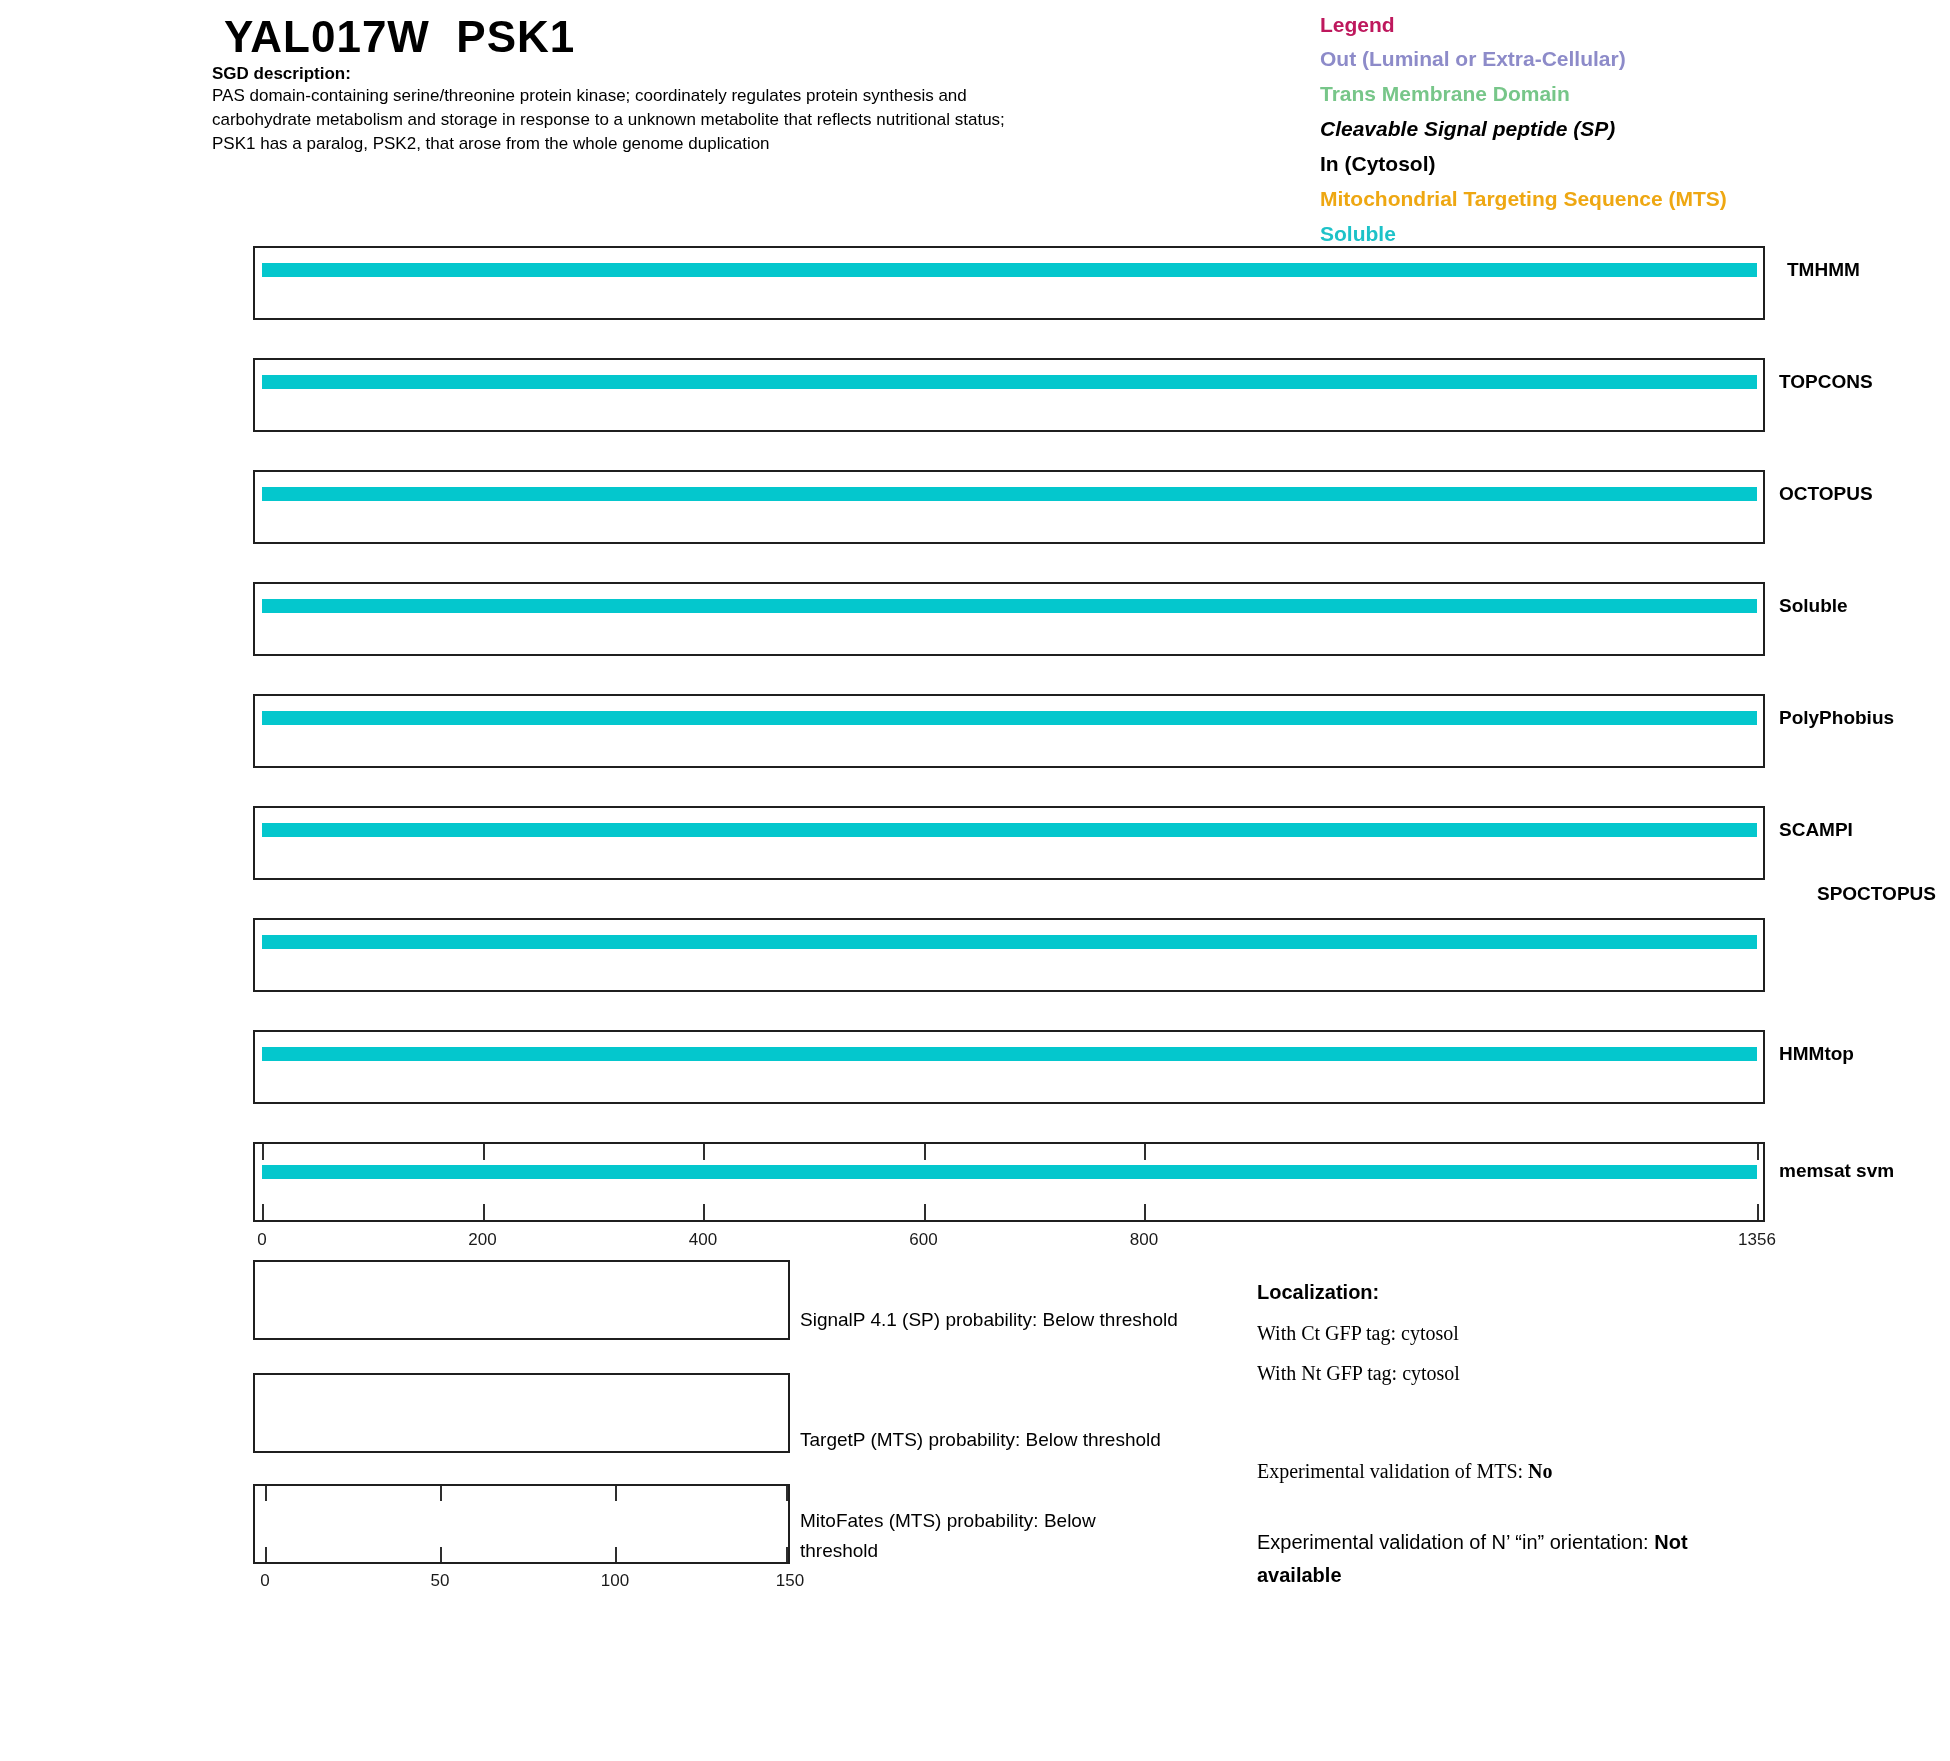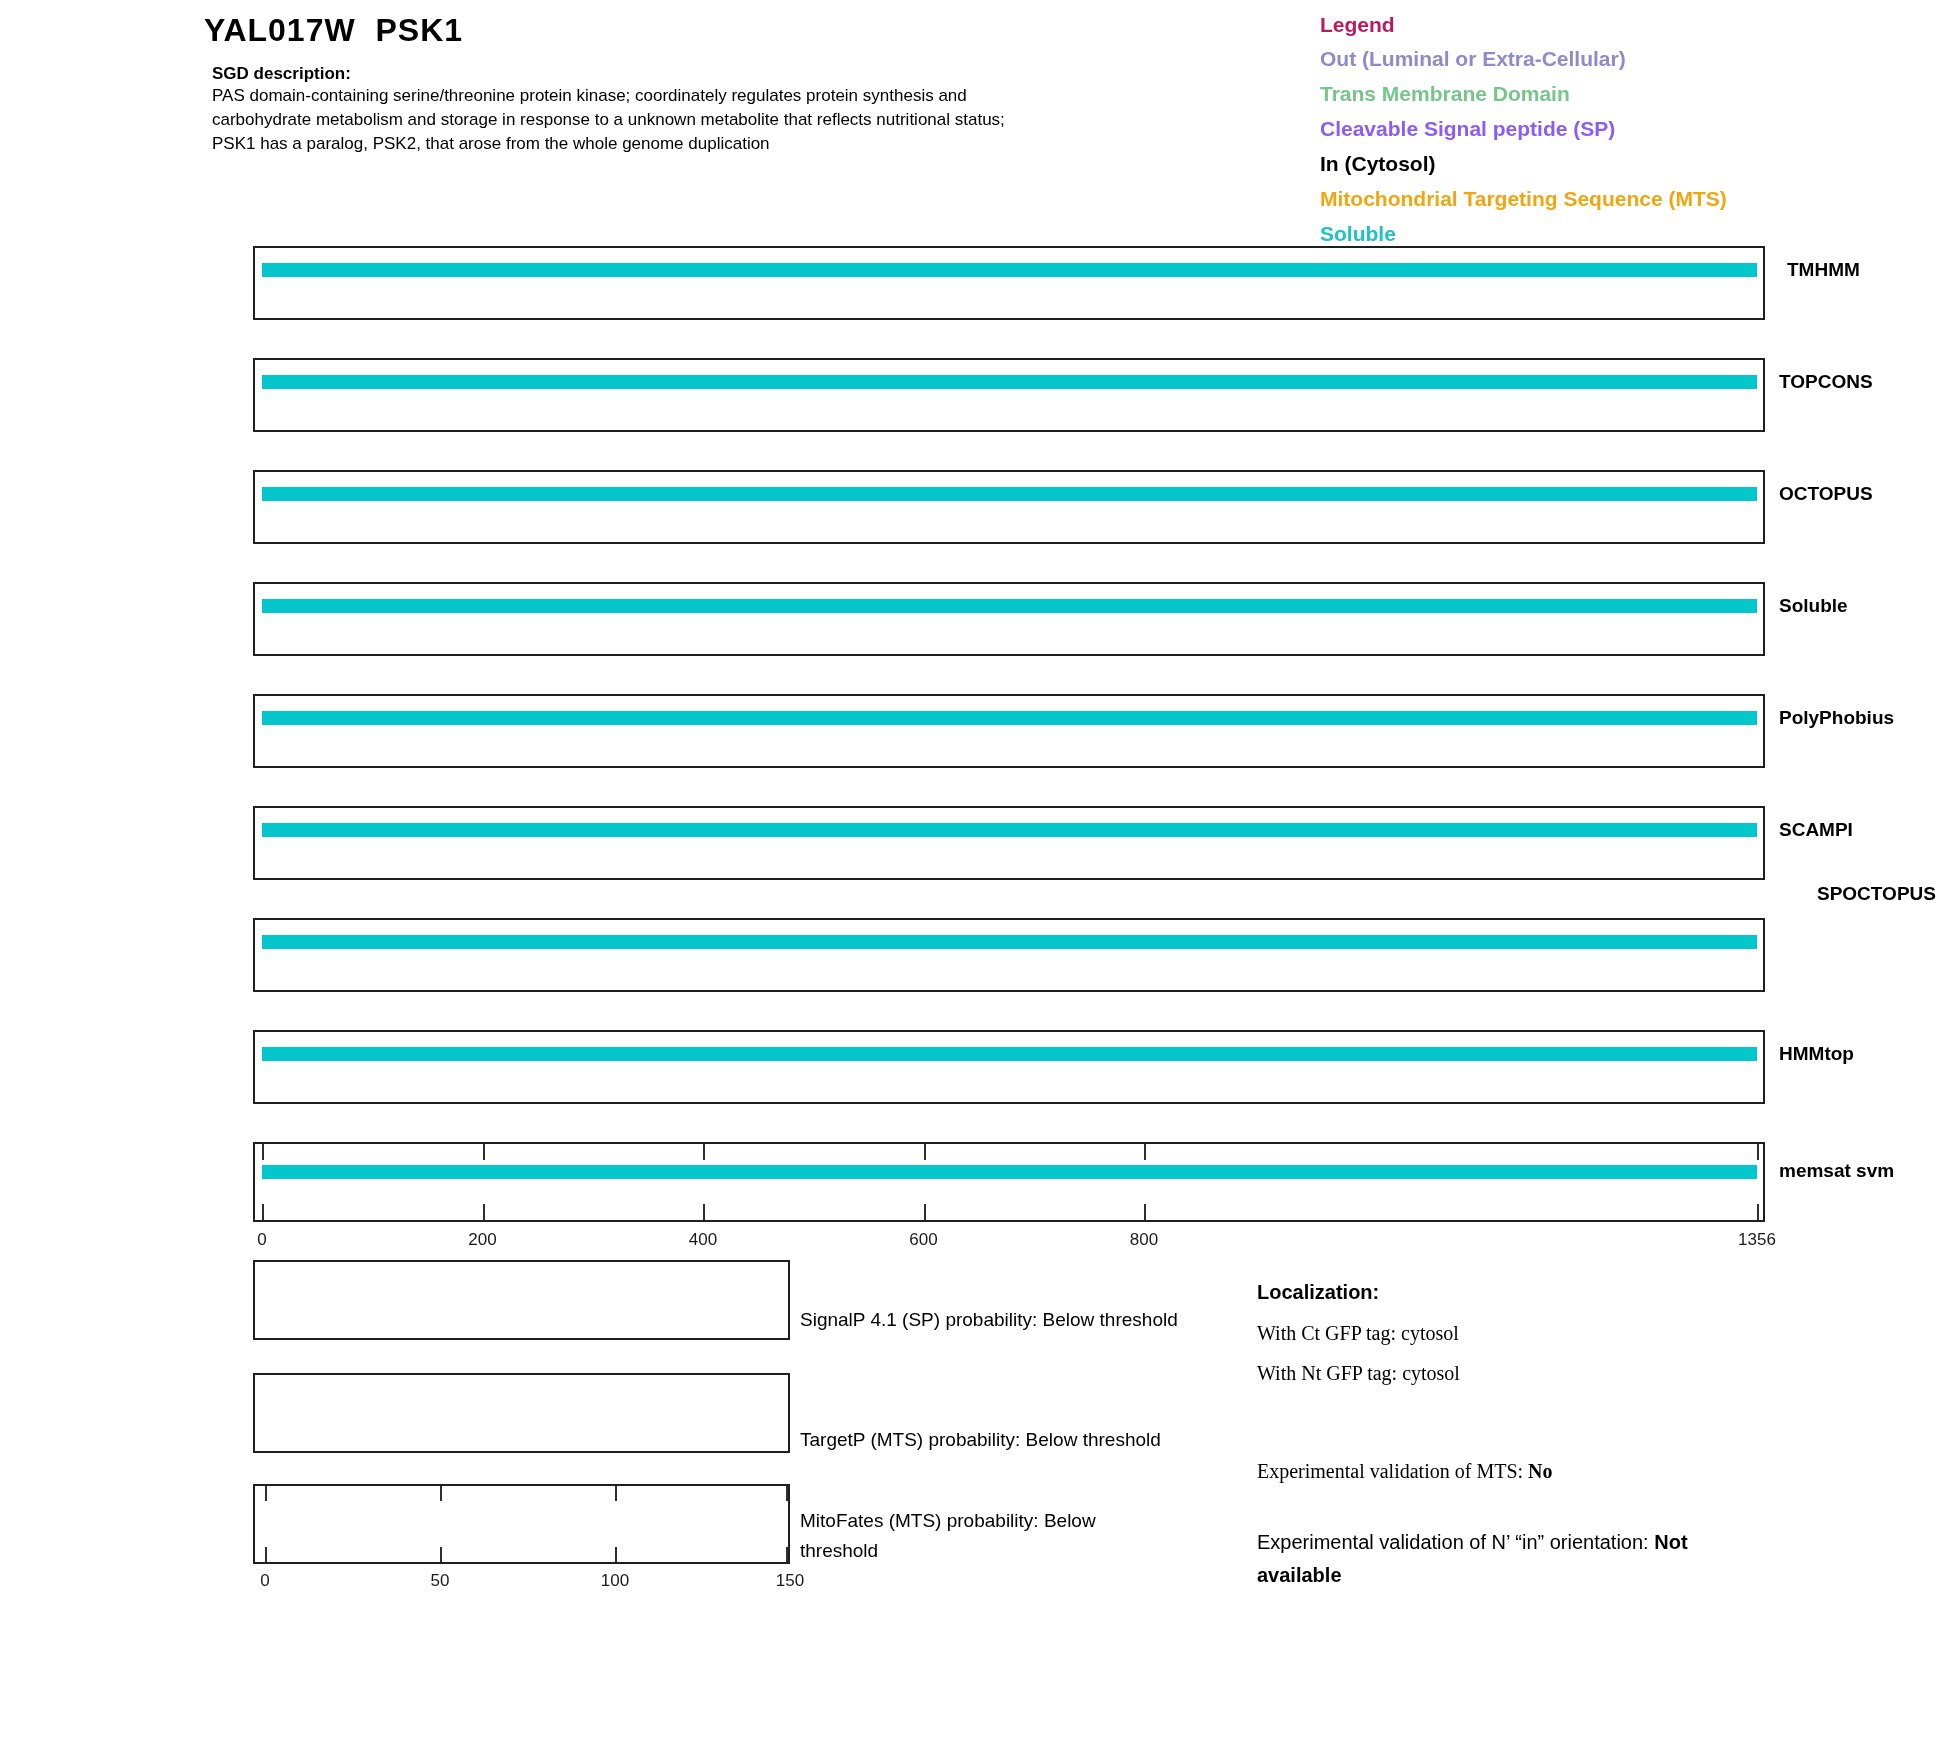--- a/index.html
+++ b/index.html
@@ -1,19 +1,19 @@
 <!DOCTYPE html>
 <html><head>
 <meta charset="utf-8">
 <style>
   html,body{margin:0;padding:0;background:#ffffff;}
   .page{position:relative;width:1950px;height:1761px;background:#ffffff;
         font-family:"Liberation Sans","DejaVu Sans",sans-serif;color:#000;overflow:hidden;}
   .abs{position:absolute;}
-  .page-title{left:204px;top:12px;font-size:32px;font-weight:bold;white-space:pre;letter-spacing:1px;}
+  .page-title{left:224px;top:12px;font-size:44px;font-weight:bold;white-space:pre;letter-spacing:1px;}
   .sgd-heading{left:212px;top:64px;font-size:17px;font-weight:bold;}
   .sgd-desc{left:212px;top:84px;width:900px;font-size:17px;line-height:24px;white-space:pre-line;}
   .legend{left:1320px;top:8px;}
   .legend-heading{font-size:21px;font-weight:bold;line-height:33px;color:#be185d;}
   .legend-item{font-size:21px;font-weight:bold;line-height:35px;white-space:nowrap;}
   .track-box{position:absolute;left:253px;width:1512px;height:74px;border:2px solid #1f1f1f;
              box-sizing:border-box;background:#fff;overflow:hidden;}
   .seg-bar{position:absolute;height:14px;}
   .track-label{position:absolute;font-size:19px;font-weight:bold;white-space:nowrap;color:#000;}
   .tick{position:absolute;width:2px;background:#2e2e2e;}
@@ -35,21 +35,21 @@
   <div class="abs sgd-heading">SGD description:</div>
   <div class="abs sgd-desc">PAS domain-containing serine/threonine protein kinase; coordinately regulates protein synthesis and
 carbohydrate metabolism and storage in response to a unknown metabolite that reflects nutritional status;
 PSK1 has a paralog, PSK2, that arose from the whole genome duplication</div>
 
   <div class="abs legend">
     <div class="legend-heading">Legend</div>
     <div id="legend-items">
         <div class="legend-item" style="color: rgb(141, 139, 201);">Out (Luminal or Extra-Cellular)</div>
         <div class="legend-item" style="color: rgb(119, 198, 137);">Trans Membrane Domain</div>
-        <div class="legend-item" style="color: #8b5cf6;">Cleavable Signal peptide (SP)</div>
+        <div class="legend-item" style="color: #000000; font-style: italic;">Cleavable Signal peptide (SP)</div>
         <div class="legend-item" style="color: #000000;">In (Cytosol)</div>
         <div class="legend-item" style="color: rgb(238, 167, 18);">Mitochondrial Targeting Sequence (MTS)</div>
         <div class="legend-item" style="color: rgb(29, 194, 200);">Soluble</div>
       </div>
   </div>
 
   <div id="tracks">
       <div class="track-box" style="top: 246px;">
         <div class="seg-bar" style="left: 7px; width: 1495px; top: 15px; background: rgb(4, 199, 205);"></div>
       </div>

